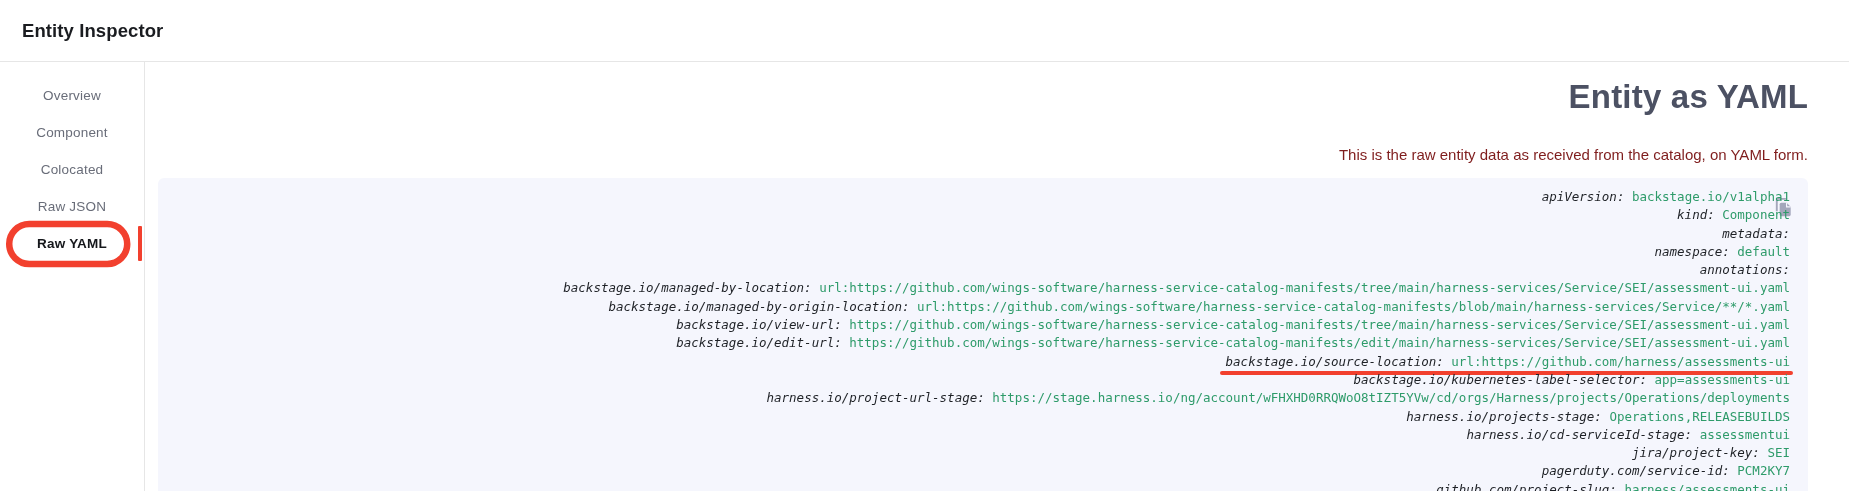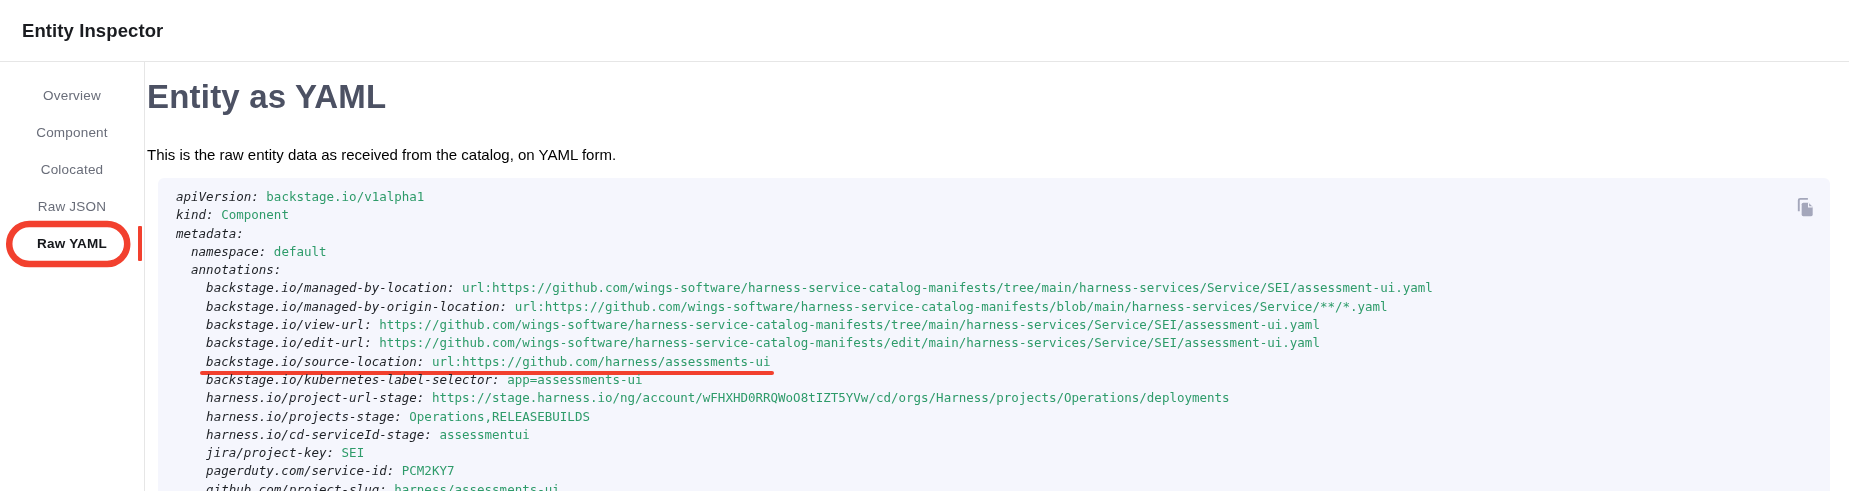--- a/index.html
+++ b/index.html
@@ -13,35 +13,35 @@
   *{box-sizing:border-box;}
   html,body{margin:0;padding:0;background:#fff;}
   body{font-family:"Liberation Sans",sans-serif;width:1849px;height:491px;overflow:hidden;}
   .dialog{width:1849px;height:491px;background:#fff;display:flex;flex-direction:column;overflow:hidden;}
 
   
   .hdr{height:62px;flex:0 0 62px;border-bottom:1px solid var(--divider);display:flex;align-items:center;padding:0 22px;}
   .hdr-title{font-size:18.5px;font-weight:700;color:#1a1c20;letter-spacing:.1px;}
 
   
-  .body{flex:1;display:flex;min-height:0;}
+  .body{flex:1;display:flex;min-height:0;text-align:right;}
 
   
   .sidebar{width:145px;flex:0 0 145px;border-right:1px solid var(--divider);padding-top:15px;}
   .tabs{display:flex;flex-direction:column;position:relative;}
   .tab{position:relative;height:37px;display:flex;align-items:center;justify-content:center;
        font-size:13.5px;color:#696d79;letter-spacing:.2px;cursor:pointer;}
   .tab.selected{color:#15171b;font-weight:bold;}
   .tab .indicator{position:absolute;right:2px;top:1px;bottom:1px;width:4px;background:var(--red);border-radius:1px;}
   .tab .circle-annot{position:absolute;left:50%;top:50%;transform:translate(-53%,-50%);width:126px;height:49px;pointer-events:none;}
 
   
-  .main{flex:1;min-width:0;padding:0 19px 0 2px;display:flex;flex-direction:column;}
+  .main{flex:1;min-width:0;padding:0 41px 0 2px;display:flex;flex-direction:column;}
   .page-title{margin:16px 0 0 0;font-size:33px;line-height:38px;font-weight:700;color:#4c5163;letter-spacing:.2px;}
-  .page-subtitle{margin:30px 0 0 0;font-size:15px;line-height:18px;color:#000000;}
+  .page-subtitle{margin:30px 0 0 0;font-size:15px;line-height:18px;color:#7f1d1d;}
 
   .codeblock{position:relative;margin:14px 0 0 11px;height:313px;background:var(--code-bg);
              border-radius:6px 6px 0 0;padding:10px 18px;overflow:hidden;}
   .code{margin:0;font-family:"DejaVu Sans Mono",monospace;font-size:12.5px;line-height:18.3px;
         color:var(--key);white-space:pre;}
   .cl{white-space:pre;}
   .code .k{color:var(--key);font-style:italic;}
   .code .v{color:var(--val);}
   .lw{position:relative;display:inline-block;}
   .red-ul{position:absolute;left:-6px;right:-3px;bottom:-4px;height:4px;background:var(--red);border-radius:2px;}

